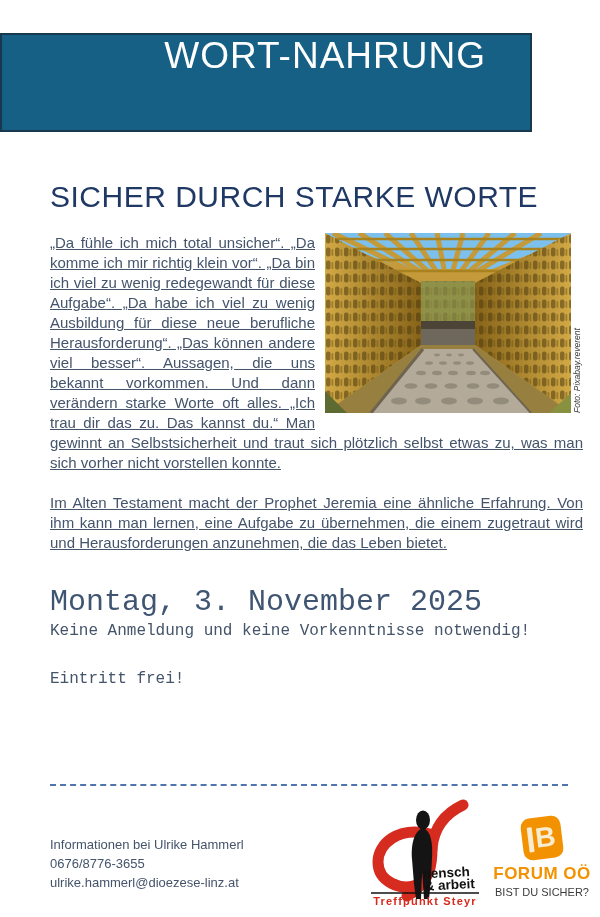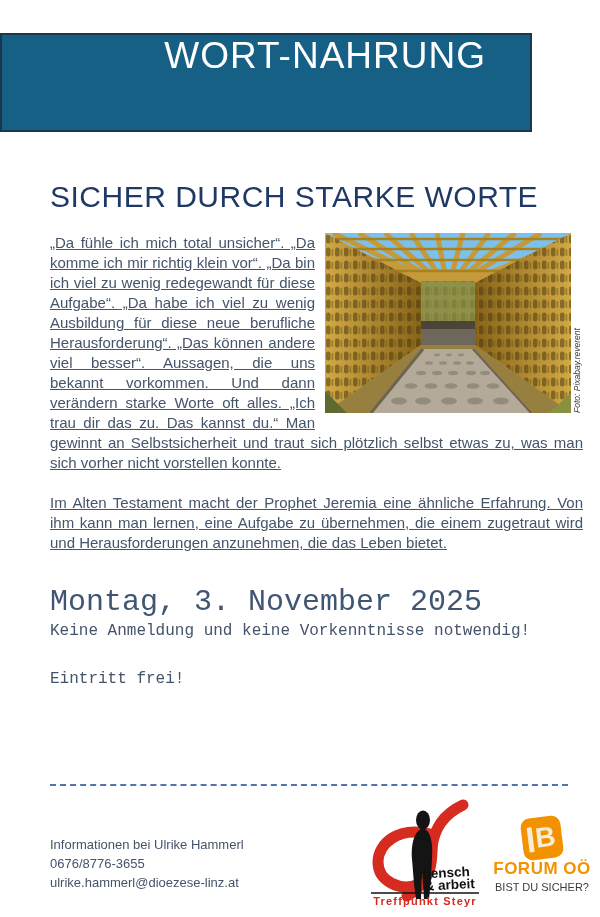--- a/index.html
+++ b/index.html
@@ -67,21 +67,21 @@
   .ma-logo svg { display:block; width:118px; height:116px; }
 
   .forum-logo { position:absolute; left:492px; top:817px; width:100px; height:92px; text-align:center; }
   .forum-badge {
     width:40px; height:42px; margin:0 auto; background:#f39200;
     border-radius:9px; transform:rotate(-7deg);
     display:flex; align-items:center; justify-content:center;
   }
   .forum-bar { display:inline-block; width:5px; height:25px; background:#f8ecd2; margin-right:2px; border-radius:1px; }
   .forum-glyph { font-size:28px; font-weight:bold; color:#f8ecd2; line-height:1; }
-  .forum-title { color:#f39200; font-size:17px; font-weight:bold; letter-spacing:0.5px; white-space:nowrap; }
+  .forum-title { margin-top:5px; color:#f39200; font-size:17px; font-weight:bold; letter-spacing:0.5px; white-space:nowrap; }
   .forum-sub { margin-top:2px; color:#3c3c3c; font-size:11px; font-weight:normal; white-space:nowrap; }
 </style>
 </head>
 <body>
 
 <div class="banner">
   <div class="banner-title">WORT-NAHRUNG</div>
 </div>
 
 <div class="subheading">SICHER DURCH STARKE WORTE</div>

